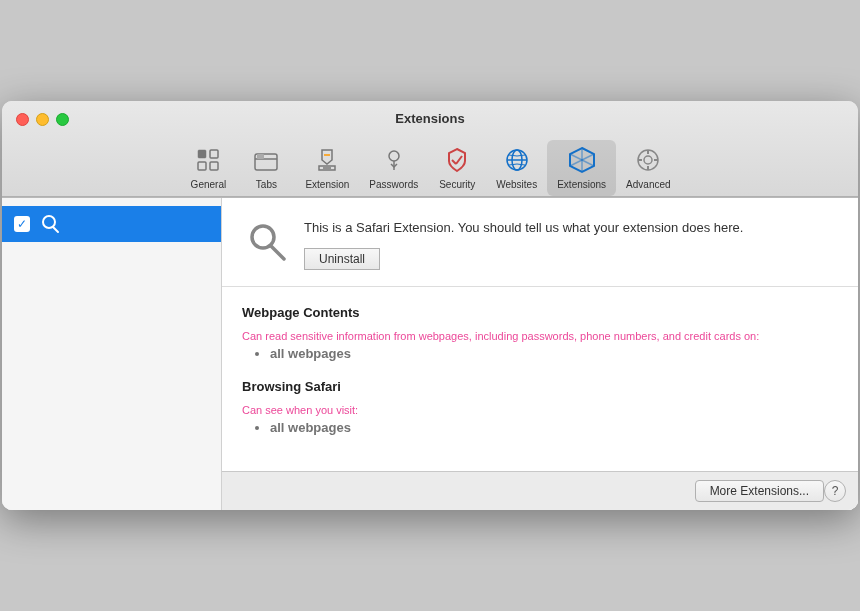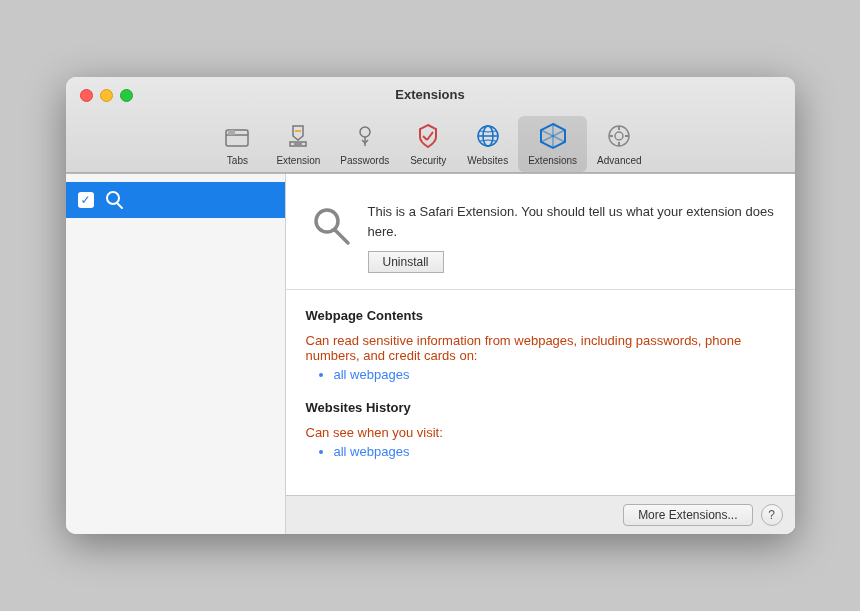--- a/index.html
+++ b/index.html
@@ -8,21 +8,21 @@
       background: #c8c8c8;
       display: flex;
       justify-content: center;
       align-items: center;
       width: 860px;
       height: 611px;
       font-family: -apple-system, BlinkMacSystemFont, "San Francisco", "Helvetica Neue", sans-serif;
     }
 
     .window {
-      width: 729px;
+      width: 856px;
       background: #ececec;
       border-radius: 10px;
       box-shadow: 0 10px 40px rgba(0,0,0,0.4);
       overflow: hidden;
       display: flex;
       flex-direction: column;
     }
 
     
     .titlebar {
@@ -190,21 +190,21 @@
       color: rgba(180,180,180,0.18);
       white-space: nowrap;
       pointer-events: none;
       letter-spacing: 4px;
       z-index: 0;
     }
 
     .extension-header {
       display: flex;
       align-items: flex-start;
-      padding: 28px 20px 16px 20px;
+      padding: 20px 20px 16px 20px;
       border-bottom: 1px solid #ddd;
       gap: 14px;
       position: relative;
       z-index: 1;
     }
 
     .extension-icon {
       width: 48px;
       height: 48px;
       flex-shrink: 0;
@@ -253,45 +253,45 @@
     }
 
     .permission-title {
       font-size: 13px;
       font-weight: 700;
       color: #222;
       margin-bottom: 4px;
     }
 
     .permission-desc {
-      font-size: 13px;
-      color: #c2410c;
+      font-size: 11px;
+      color: #ec4899;
       margin-bottom: 4px;
       margin-top: 10px;
     }
 
     .permission-list {
       list-style: disc;
       padding-left: 28px;
     }
 
     .permission-list li {
       font-size: 13px;
-      color: #3b82f6;
+      color: #737373;
+      font-weight: bold;
     }
 
     
     .footer {
       display: flex;
       justify-content: flex-end;
       align-items: center;
       padding: 8px 12px;
       background: #ebebeb;
       border-top: 1px solid #c8c8c8;
-      gap: 8px;
     }
 
     .more-extensions-btn {
       background: linear-gradient(to bottom, #f7f7f7, #e8e8e8);
       border: 1px solid #b0b0b0;
       border-radius: 4px;
       padding: 3px 14px;
       font-size: 12px;
       color: #333;
       cursor: pointer;
@@ -319,20 +319,31 @@
   <div class="titlebar">
     <div class="window-controls">
       <div class="traffic-light close"></div>
       <div class="traffic-light minimize"></div>
       <div class="traffic-light maximize"></div>
     </div>
     <span class="window-title">Extensions</span>
 
     <div class="toolbar">
 
+      <div class="toolbar-item">
+        <div class="toolbar-icon">
+          <svg width="28" height="28" viewBox="0 0 28 28" fill="none">
+            <rect x="4" y="4" width="8" height="8" rx="1" fill="#777" stroke="#777" stroke-width="0.5"></rect>
+            <rect x="16" y="4" width="8" height="8" rx="1" fill="none" stroke="#777" stroke-width="1.5"></rect>
+            <rect x="4" y="16" width="8" height="8" rx="1" fill="none" stroke="#777" stroke-width="1.5"></rect>
+            <rect x="16" y="16" width="8" height="8" rx="1" fill="none" stroke="#777" stroke-width="1.5"></rect>
+          </svg>
+        </div>
+        <span class="toolbar-label">General</span>
+      </div>
 
       <div class="toolbar-item">
         <div class="toolbar-icon">
           <svg width="28" height="28" viewBox="0 0 28 28" fill="none">
             <rect x="3" y="8" width="22" height="16" rx="2" fill="none" stroke="#777" stroke-width="1.5"></rect>
             <path d="M3 13h22" stroke="#777" stroke-width="1.5"></path>
             <rect x="5" y="8" width="7" height="5" rx="1" fill="#aaa"></rect>
           </svg>
         </div>
         <span class="toolbar-label">Tabs</span>
@@ -453,21 +464,21 @@
 
         <div class="permission-section">
           <p class="permission-title">Webpage Contents</p>
           <p class="permission-desc">Can read sensitive information from webpages, including passwords, phone numbers, and credit cards on:</p>
           <ul class="permission-list">
             <li>all webpages</li>
           </ul>
         </div>
 
         <div class="permission-section">
-          <p class="permission-title">Websites History</p>
+          <p class="permission-title">Browsing Safari</p>
           <p class="permission-desc">Can see when you visit:</p>
           <ul class="permission-list">
             <li>all webpages</li>
           </ul>
         </div>
 
       </div>
 
       <div class="footer">
         <button class="more-extensions-btn">More Extensions...</button>

